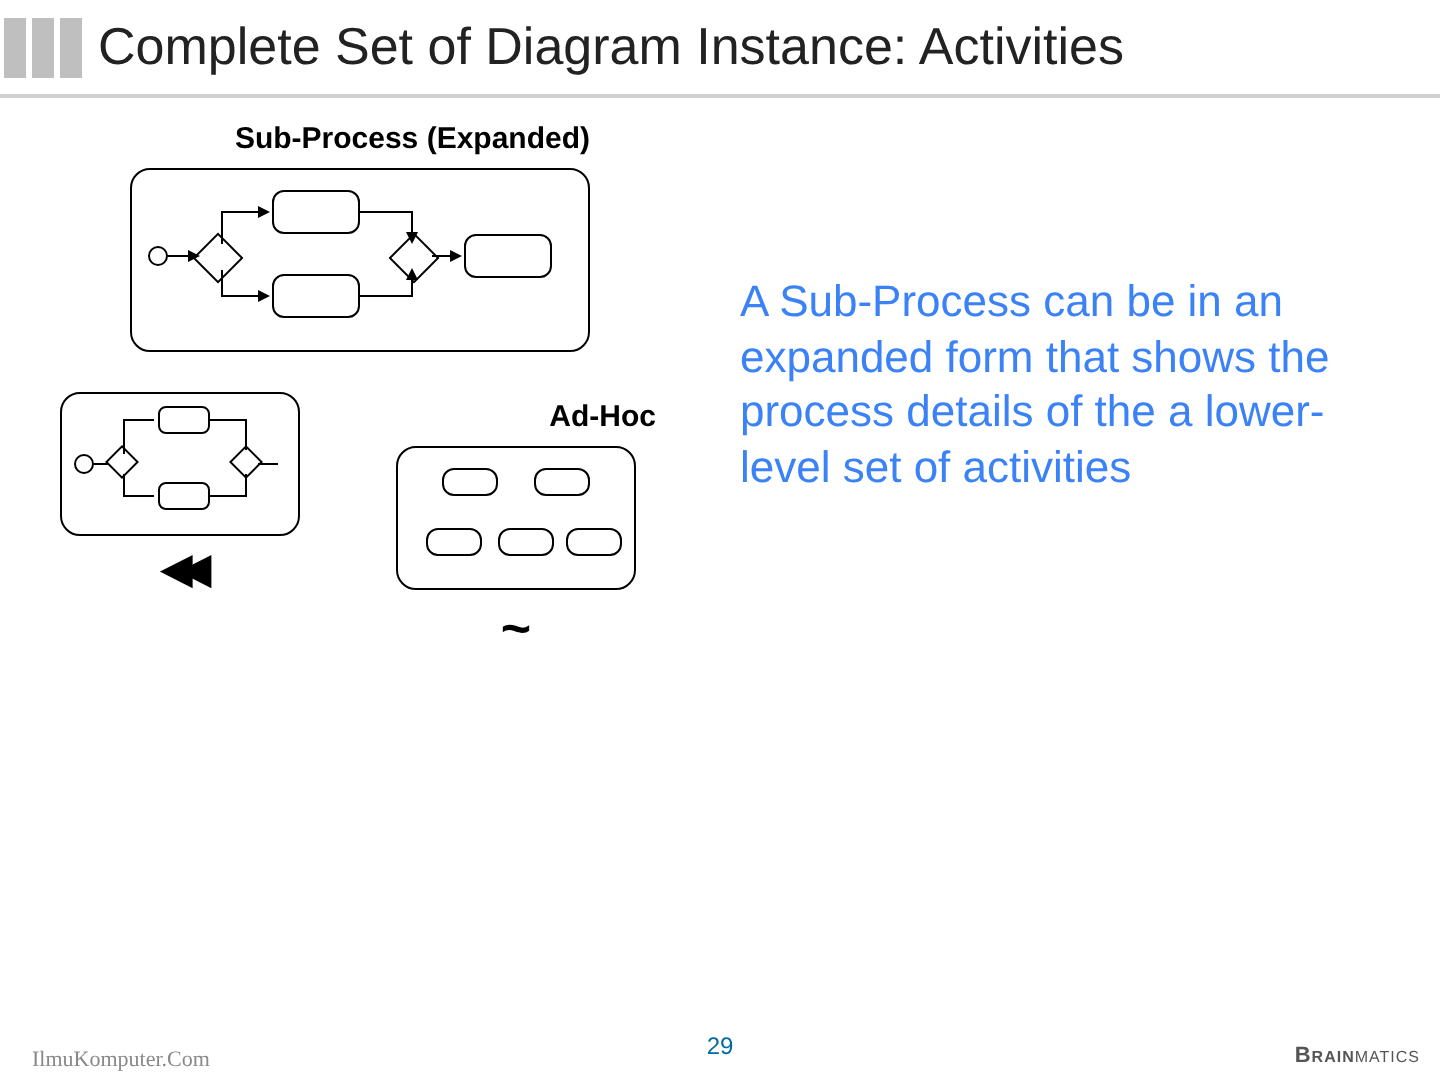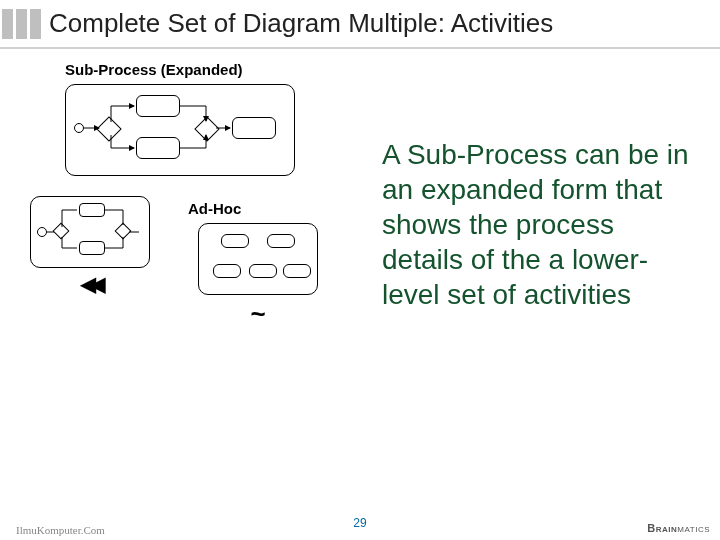--- a/index.html
+++ b/index.html
@@ -41,29 +41,28 @@
   .left-col {
     width: 320px;
   }
   .right-col {
     flex: 1;
     padding-top: 80px;
     padding-left: 30px;
     padding-right: 20px;
   }
   .desc {
-    font-size: 28px;
+    font-size: 22px;
     line-height: 1.25;
-    color: #14532d;
-    margin-left: 12px;
+    color: #3b82f6;
   }
   .sub-label {
     font-weight: bold;
     font-size: 15px;
-    text-align: left;
+    text-align: right;
     margin: 4px 0 6px 0;
   }
 
   
   .proc-box {
     border: 1.5px solid #000;
     border-radius: 10px;
     background: #fff;
     position: relative;
   }
@@ -177,21 +176,21 @@
 </style>
 </head>
 <body>
 
 <div class="title-bar">
   <div class="title-stripes">
     <div class="stripe"></div>
     <div class="stripe"></div>
     <div class="stripe"></div>
   </div>
-  <div class="title">Complete Set of Diagram Multiple: Activities</div>
+  <div class="title">Complete Set of Diagram Instance: Activities</div>
 </div>
 
 <div class="content">
   <div class="left-col">
 
     <div class="sub-label" style="white-space:pre-line;width:230px;margin-left:auto;margin-right:auto;">Sub-Process (Expanded)</div>
     <div class="expanded-box proc-box">
       <div class="fc-start" style="left:8px; top:38px;"></div>
       <div class="mini-diamond" style="left:34px; top:35px;"></div>
       <div class="mini-node" style="left:70px; top:10px; width:44px; height:22px;"></div>

